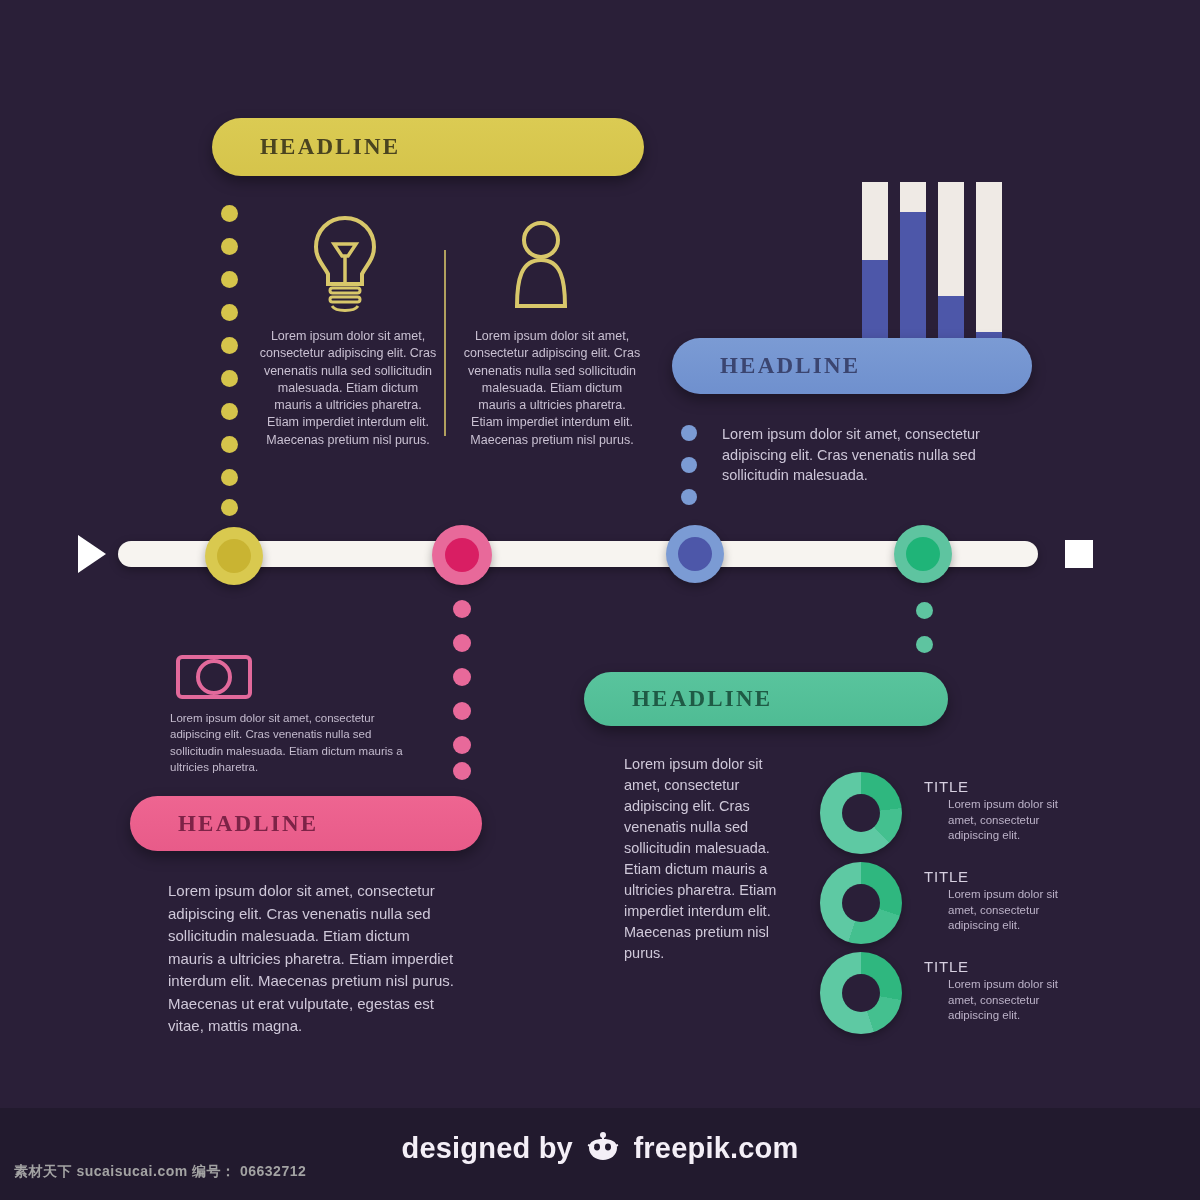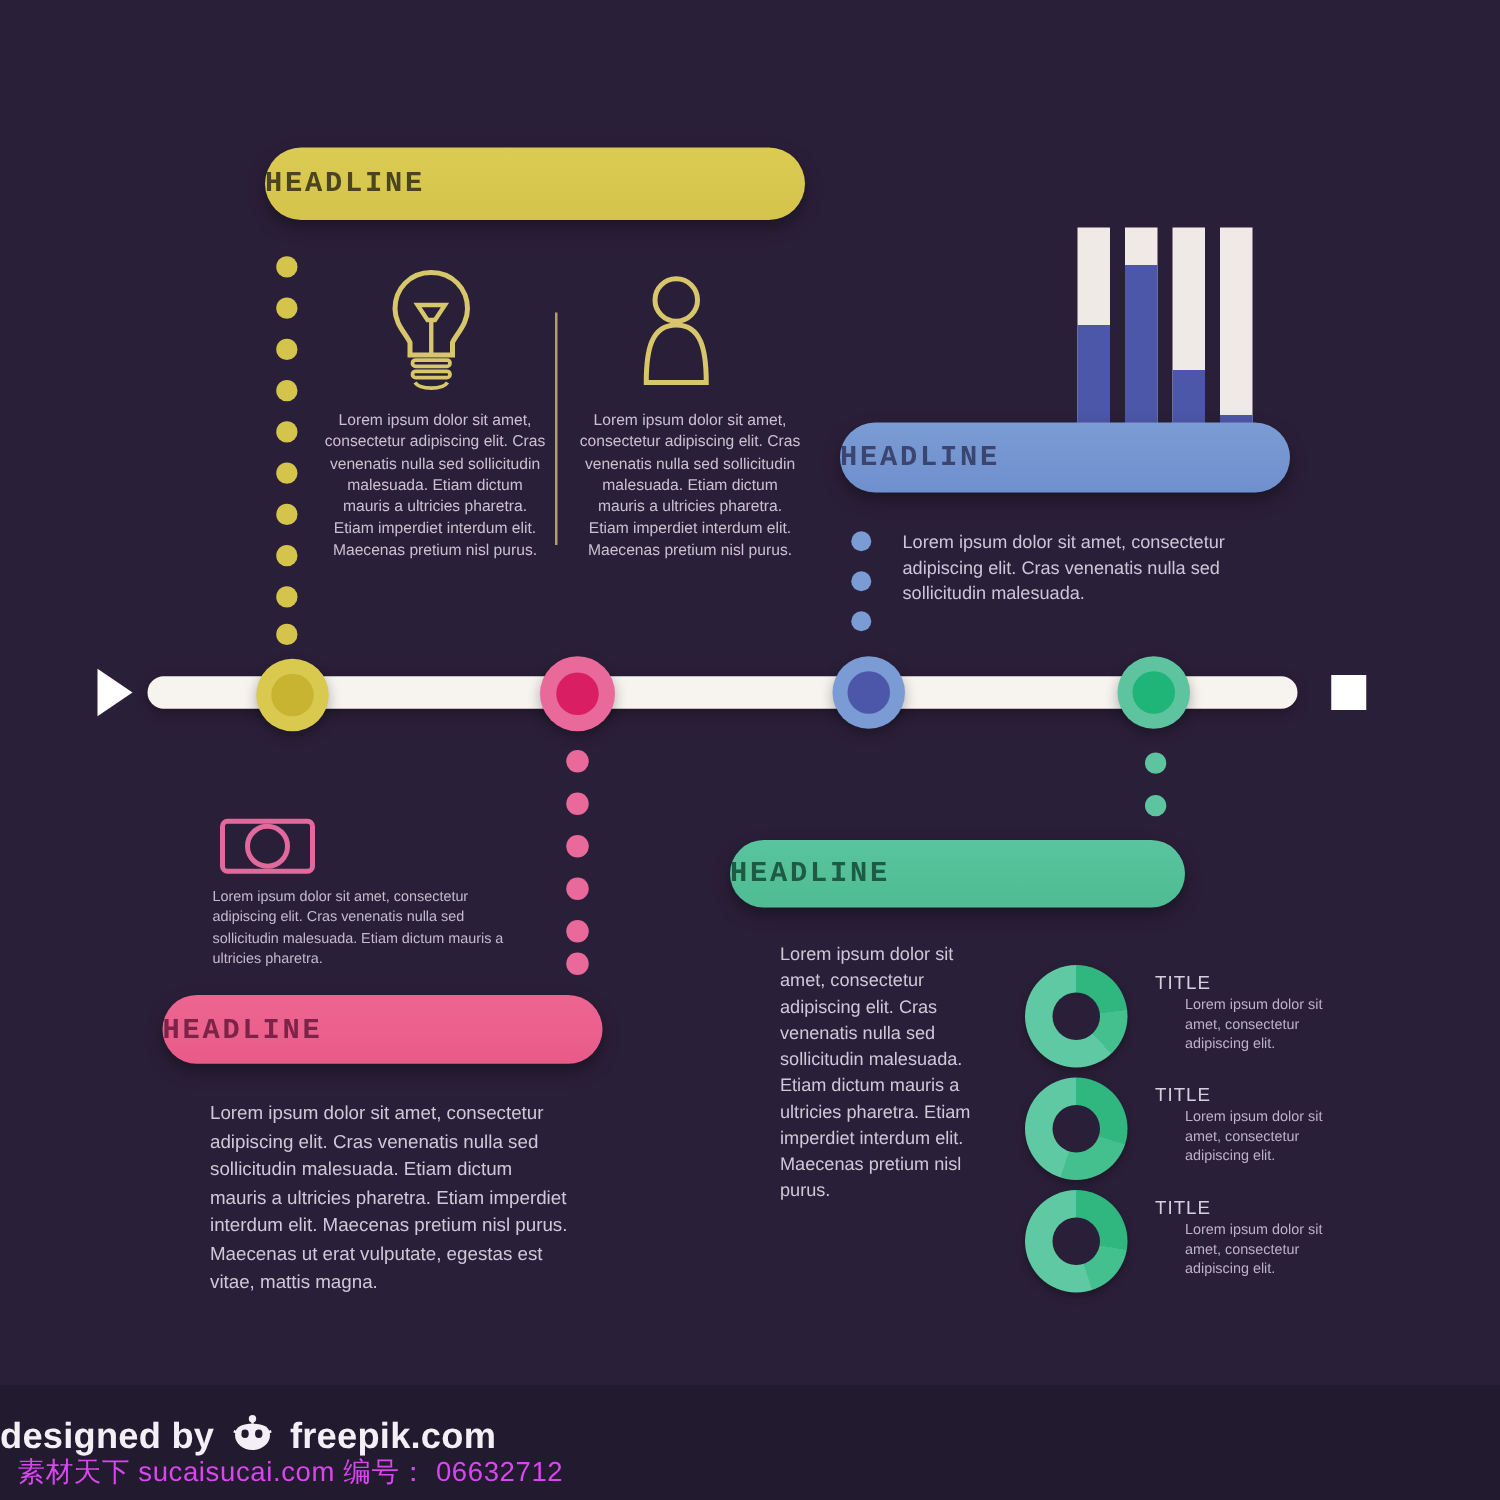--- a/index.html
+++ b/index.html
@@ -13,24 +13,25 @@
   .stage{position:absolute;left:0;top:0;width:1200px;height:1200px;}
 
   
   .pill{
     position:absolute;
     border-radius:46px;
     display:flex;align-items:center;
     box-shadow:0 6px 14px rgba(0,0,0,.35);
   }
   .pill .pill-label{
-    font-family:Liberation Mono, monospace;
+    font-family:Liberation Serif, serif;
     font-weight:700;
     letter-spacing:2.2px;
     font-size:23px;
+    padding-left:48px;
   }
   .pill-yellow{left:212px;top:118px;width:432px;height:58px;
      background:linear-gradient(180deg,#dbcb53 0%,#d5c44b 100%);}
   .pill-yellow .pill-label{color:#4a4420;}
   .pill-blue{left:672px;top:338px;width:360px;height:56px;
      background:linear-gradient(180deg,#7b9bd4 0%,#6f90ce 100%);}
   .pill-blue .pill-label{color:#3b4570;}
   .pill-pink{left:130px;top:796px;width:352px;height:55px;
      background:linear-gradient(180deg,#ee6591 0%,#e85b89 100%);}
   .pill-pink .pill-label{color:#7d2347;}
@@ -96,27 +97,27 @@
      box-shadow:0 3px 8px rgba(0,0,0,.3);}
   .donut .hole{position:absolute;left:50%;top:50%;transform:translate(-50%,-50%);
      width:38px;height:38px;border-radius:50%;background:#2a1f38;}
   .donut-txt{margin-left:22px;padding-top:6px;width:150px;}
   .donut-title{font-size:15px;color:#d6cfe0;letter-spacing:.8px;margin-bottom:2px;}
   .donut-desc{font-size:11.5px;color:#bcb2c8;line-height:1.36;margin-left:24px;}
 
   
   .footer-band{position:absolute;left:0;top:1108px;width:1200px;height:92px;background:#221a2e;}
   .freepik{
-    position:absolute;left:0;top:1132px;width:1200px;text-align:left;
+    position:absolute;left:0;top:1132px;width:1200px;text-align:center;
     font-size:29px;font-weight:700;color:#f4eff7;letter-spacing:.2px;
   }
   .fp-mark{display:inline-block;vertical-align:-4px;margin:0 5px;}
   .watermark{
     position:absolute;left:14px;top:1163px;
-    font-size:22px;color:#d946ef;letter-spacing:.5px;
+    font-size:14px;color:#a3a3a3;letter-spacing:.5px;font-weight:bold;
   }
 </style>
 </head>
 <body>
 
 <div class="stage">
 
   <div class="pill pill-yellow">
     <span class="pill-label">HEADLINE</span>
   </div>

